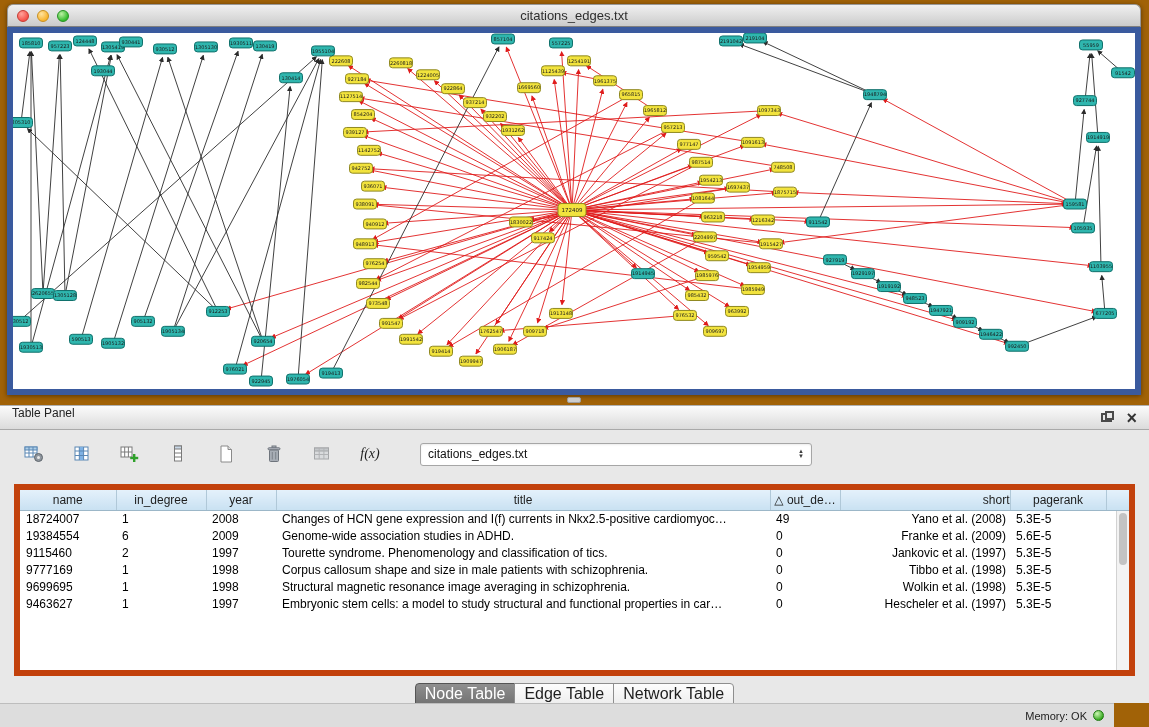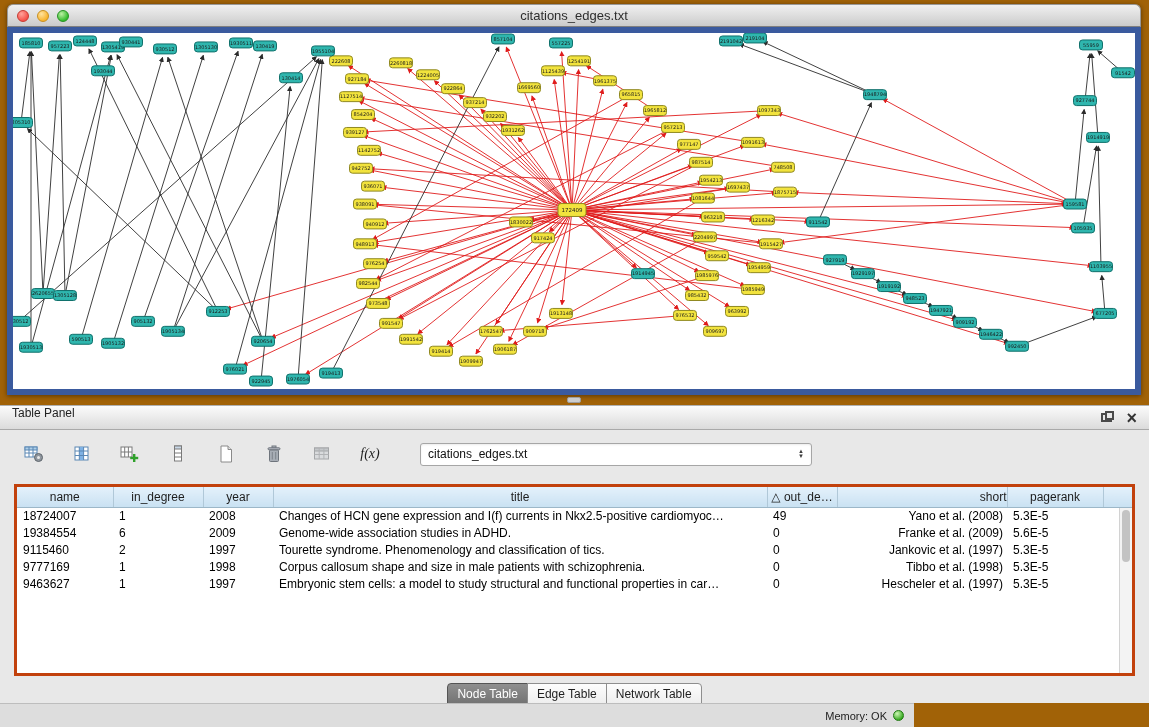--- a/index.html
+++ b/index.html
@@ -29,42 +29,42 @@
   .float-icon { width:11px; height:9px; border:2px solid #4a4a4a; display:inline-block; position:relative; background:#e8e8e8; }
   .float-icon::after { content:""; position:absolute; right:-4px; top:-4px; width:5px; height:5px; border:2px solid #4a4a4a; background:#e8e8e8; }
   .close-icon { font-size:18px; font-weight:bold; color:#333; line-height:14px; }
 
   .toolbar { display:flex; align-items:center; margin:9px 0 15px 20px; height:30px; gap:20px; }
   .tbtn { width:28px; height:26px; background:transparent; border:none; display:flex; align-items:center; justify-content:center; padding:0; }
   .fx { font-style:italic; font-size:14px; color:#1d1d1d; font-family:"Liberation Serif", serif; }
   .dropdown { margin-left:16px; width:392px; height:23px; background:#fff; border:1px solid #a6a6a6; border-radius:3px; display:flex; align-items:center; padding:0 7px; font-size:12px; color:#111; box-shadow:inset 0 1px 2px rgba(0,0,0,.08); }
   .stepper { margin-left:auto; display:flex; flex-direction:column; font-size:6px; color:#3c3c3c; line-height:5px; text-align:center; }
 
-  .table-wrap { position:relative; margin:10px 14px 0 14px; background:#fff; border:3px solid #c2410c; height:192px; overflow:hidden; }
+  .table-wrap { position:relative; margin:10px 14px 0 14px; background:#fff; border:6px solid #c2410c; height:192px; overflow:hidden; }
   table { border-collapse:collapse; table-layout:fixed; width:100%; font-size:12px; }
   th { height:20px; background:linear-gradient(#e4f1fb,#c9e1f2); border-right:1px solid #b0c8d8; border-bottom:1px solid #9cb7c8; font-weight:normal; font-size:12px; color:#1d1d1d; text-align:center; overflow:hidden; white-space:nowrap; }
   th.filler { border-right:none; }
   td { height:17px; padding:0 4px 0 6px; white-space:nowrap; overflow:hidden; color:#000; font-size:12px; }
   th:nth-child(1), td:nth-child(1) { width:96px; }
   th:nth-child(2), td:nth-child(2) { width:90px; }
   th:nth-child(3), td:nth-child(3) { width:70px; }
   th:nth-child(4), td:nth-child(4) { width:494px; }
   th:nth-child(5), td:nth-child(5) { width:70px; }
   th:nth-child(6), td:nth-child(6) { width:170px; text-align:right; }
   th:nth-child(7), td:nth-child(7) { width:96px; }
   .vscroll { position:absolute; right:0; top:21px; bottom:0; width:13px; background:#f3f3f3; border-left:1px solid #d2d2d2; }
   .vscroll::after { content:""; position:absolute; left:2px; right:2px; top:2px; height:52px; border-radius:5px; background:#c3c3c3; }
 
   .tabbar { display:flex; justify-content:center; margin-top:7px; }
-  .tab { height:36px; line-height:20px; padding:0 9px; font-size:12px; color:#1e1e1e; background:linear-gradient(#fdfdfd,#e3e3e3); border:1px solid #8e8e8e; margin-left:-1px; }
+  .tab { height:36px; line-height:20px; padding:0 9px; font-size:16px; color:#1e1e1e; background:linear-gradient(#fdfdfd,#e3e3e3); border:1px solid #8e8e8e; margin-left:-1px; }
   .tab:first-child { border-radius:4px 0 0 4px; margin-left:0; }
   .tab:last-child { border-radius:0 4px 4px 0; }
   .tab.selected { background:linear-gradient(#8f8f8f,#5e5e5e); color:#fff; border-color:#545454; }
 
-  .statusbar { position:absolute; left:0; bottom:0; width:914px; height:24px; background:#dddddd; border-top:1px solid #bdbdbd; display:flex; align-items:center; justify-content:flex-end; padding:0 10px; gap:6px; font-size:11px; color:#222; }
+  .statusbar { position:absolute; left:0; bottom:0; width:1114px; height:24px; background:#dddddd; border-top:1px solid #bdbdbd; display:flex; align-items:center; justify-content:flex-end; padding:0 10px; gap:6px; font-size:11px; color:#222; }
   .mem-dot { width:11px; height:11px; border-radius:50%; background:radial-gradient(circle at 35% 30%, #ccf7b4, #33a71d 75%); border:1px solid #1e7a10; }
 </style>
 </head>
 <body>
 
 <div class="screen">
 
   <div class="net-window">
     <div class="titlebar">
       <div class="lights">
@@ -794,20 +794,30 @@
               <td>9777169</td>
               <td>1</td>
               <td>1998</td>
               <td>Corpus callosum shape and size in male patients with schizophrenia.</td>
               <td>0</td>
               <td>Tibbo et al. (1998)</td>
               <td>5.3E-5</td>
               <td></td>
             </tr>
             <tr>
+              <td>9699695</td>
+              <td>1</td>
+              <td>1998</td>
+              <td>Structural magnetic resonance image averaging in schizophrenia.</td>
+              <td>0</td>
+              <td>Wolkin et al. (1998)</td>
+              <td>5.3E-5</td>
+              <td></td>
+            </tr>
+            <tr>
               <td>9463627</td>
               <td>1</td>
               <td>1997</td>
               <td>Embryonic stem cells: a model to study structural and functional properties in car…</td>
               <td>0</td>
               <td>Hescheler et al. (1997)</td>
               <td>5.3E-5</td>
               <td></td>
             </tr>
           </tbody>

